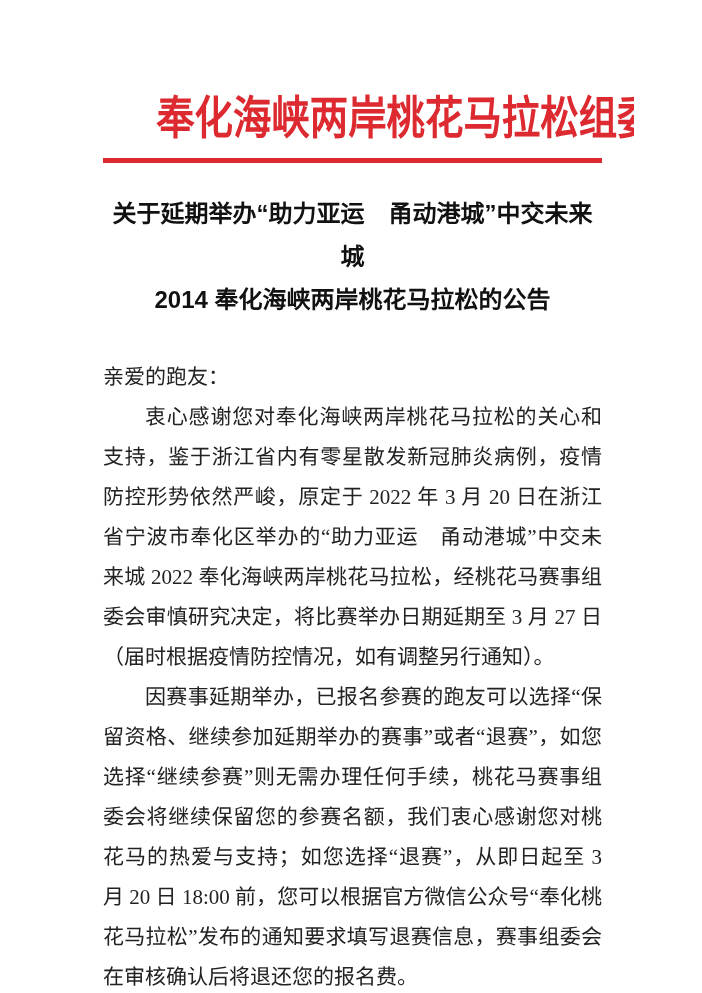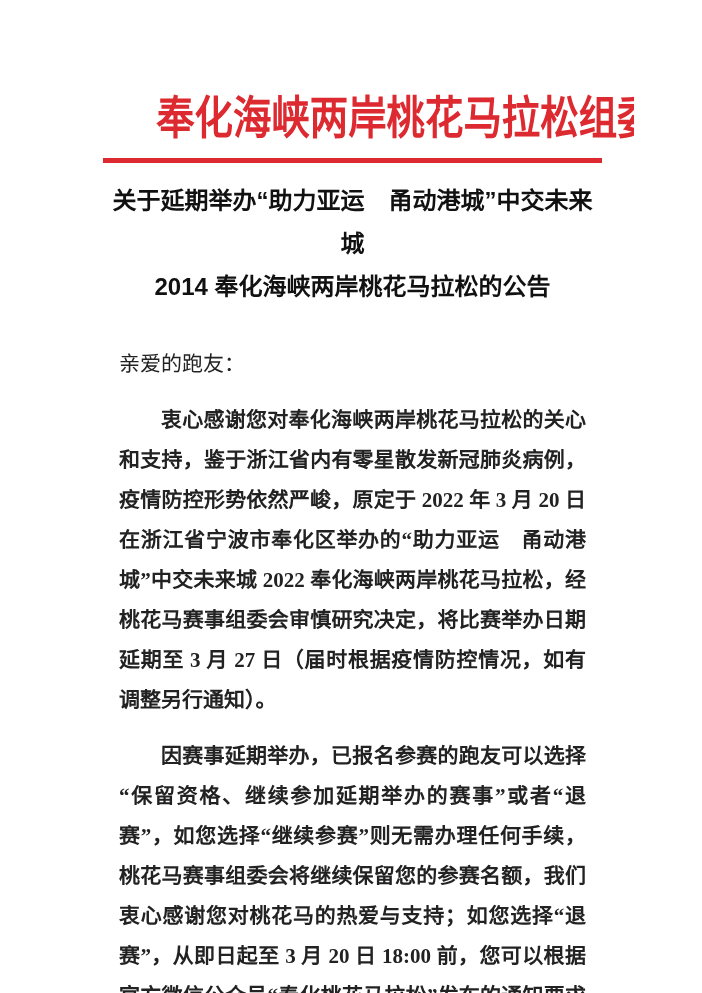--- a/index.html
+++ b/index.html
@@ -42,46 +42,45 @@
     letter-spacing: 0px;
   }
   .letterhead-rule {
     height: 5px;
     width: 100%;
     background: var(--accent, #DC2A30);
     margin-top: 10px;
   }
   
   .doc-title {
-    margin-top: 16px;
+    margin-top: 29px;
     text-align: center;
     font-family: "Liberation Sans", "DejaVu Sans", sans-serif;
     font-weight: bold;
     font-size: 24px;
     line-height: 43px;
     color: #111111;
   }
   
   .doc-body {
     margin-top: 36px;
     font-size: 21px;
     line-height: 40px;
     text-align: justify;
     color: #222222;
   }
   .doc-body p {
-    margin: 16px;
+    margin: 0;
     padding: 0;
   }
   .salutation {
     text-indent: 0;
   }
   .para {
     text-indent: 2em;
-    font-weight: bold;
   }
 </style>
 </head>
 <body>
 
 <div class="page">
   <div class="content">
 
     <div class="letterhead-wrap">
       <span class="letterhead">奉化海峡两岸桃花马拉松组委会</span>

